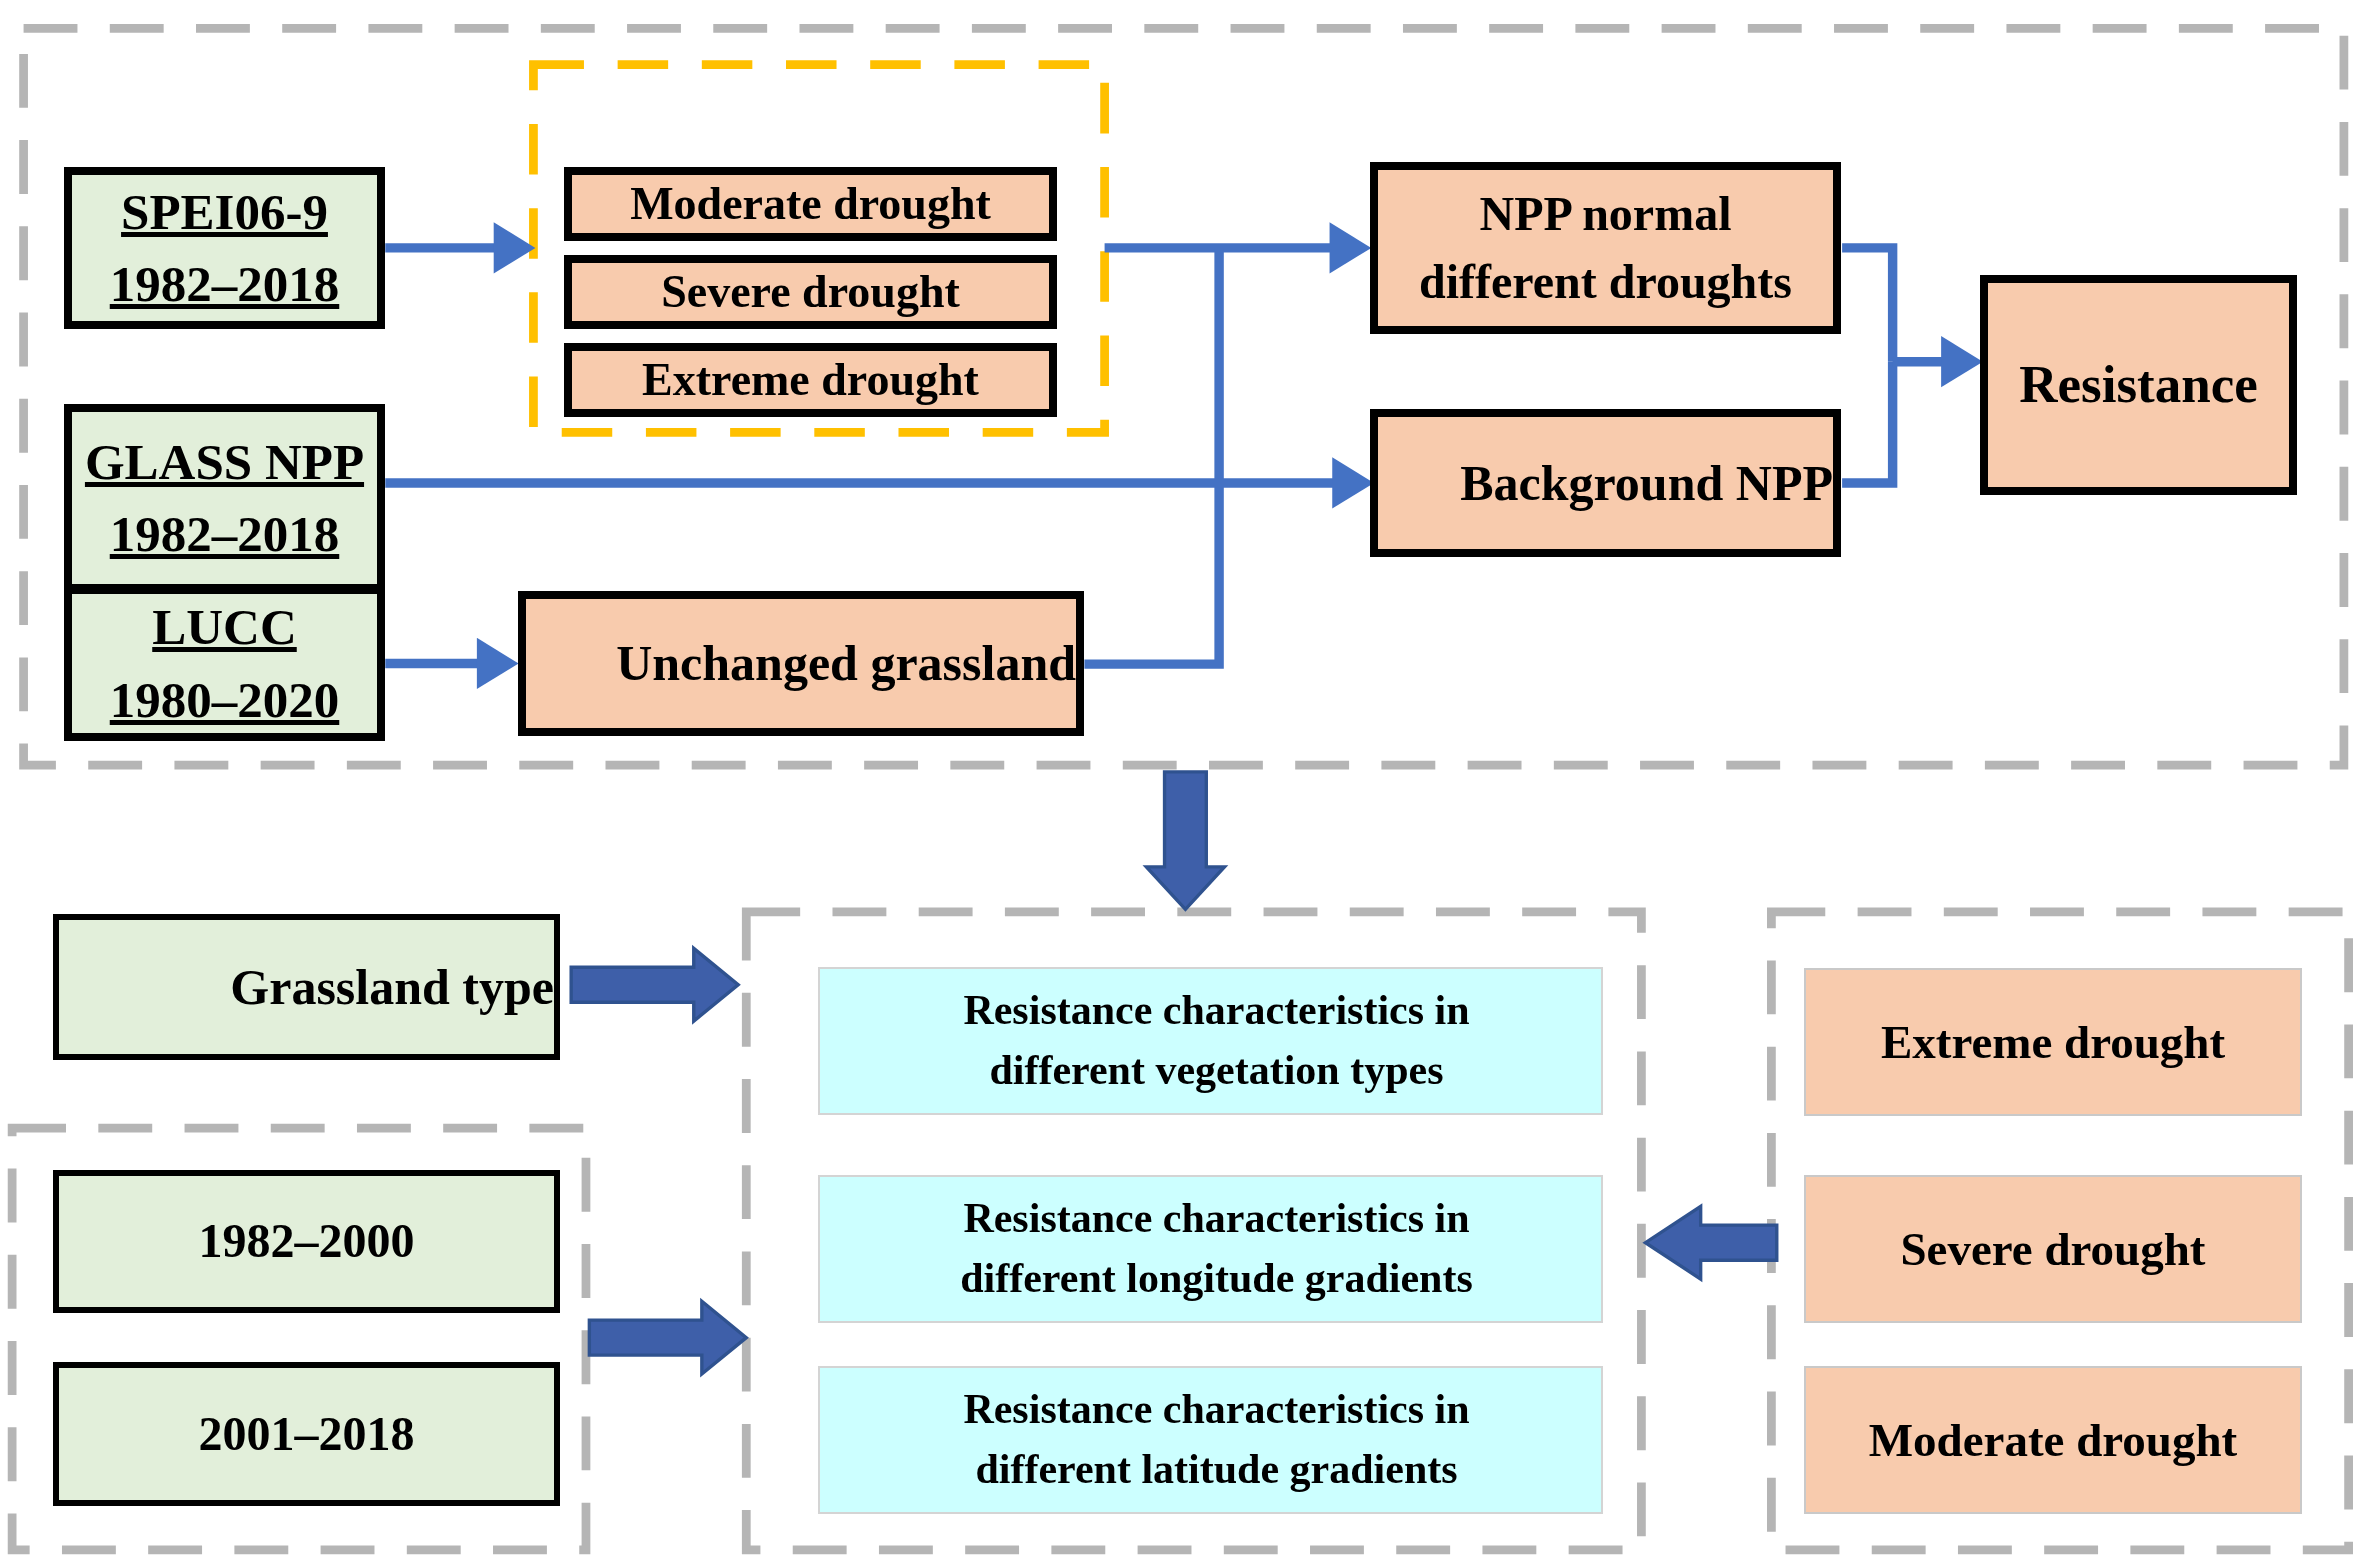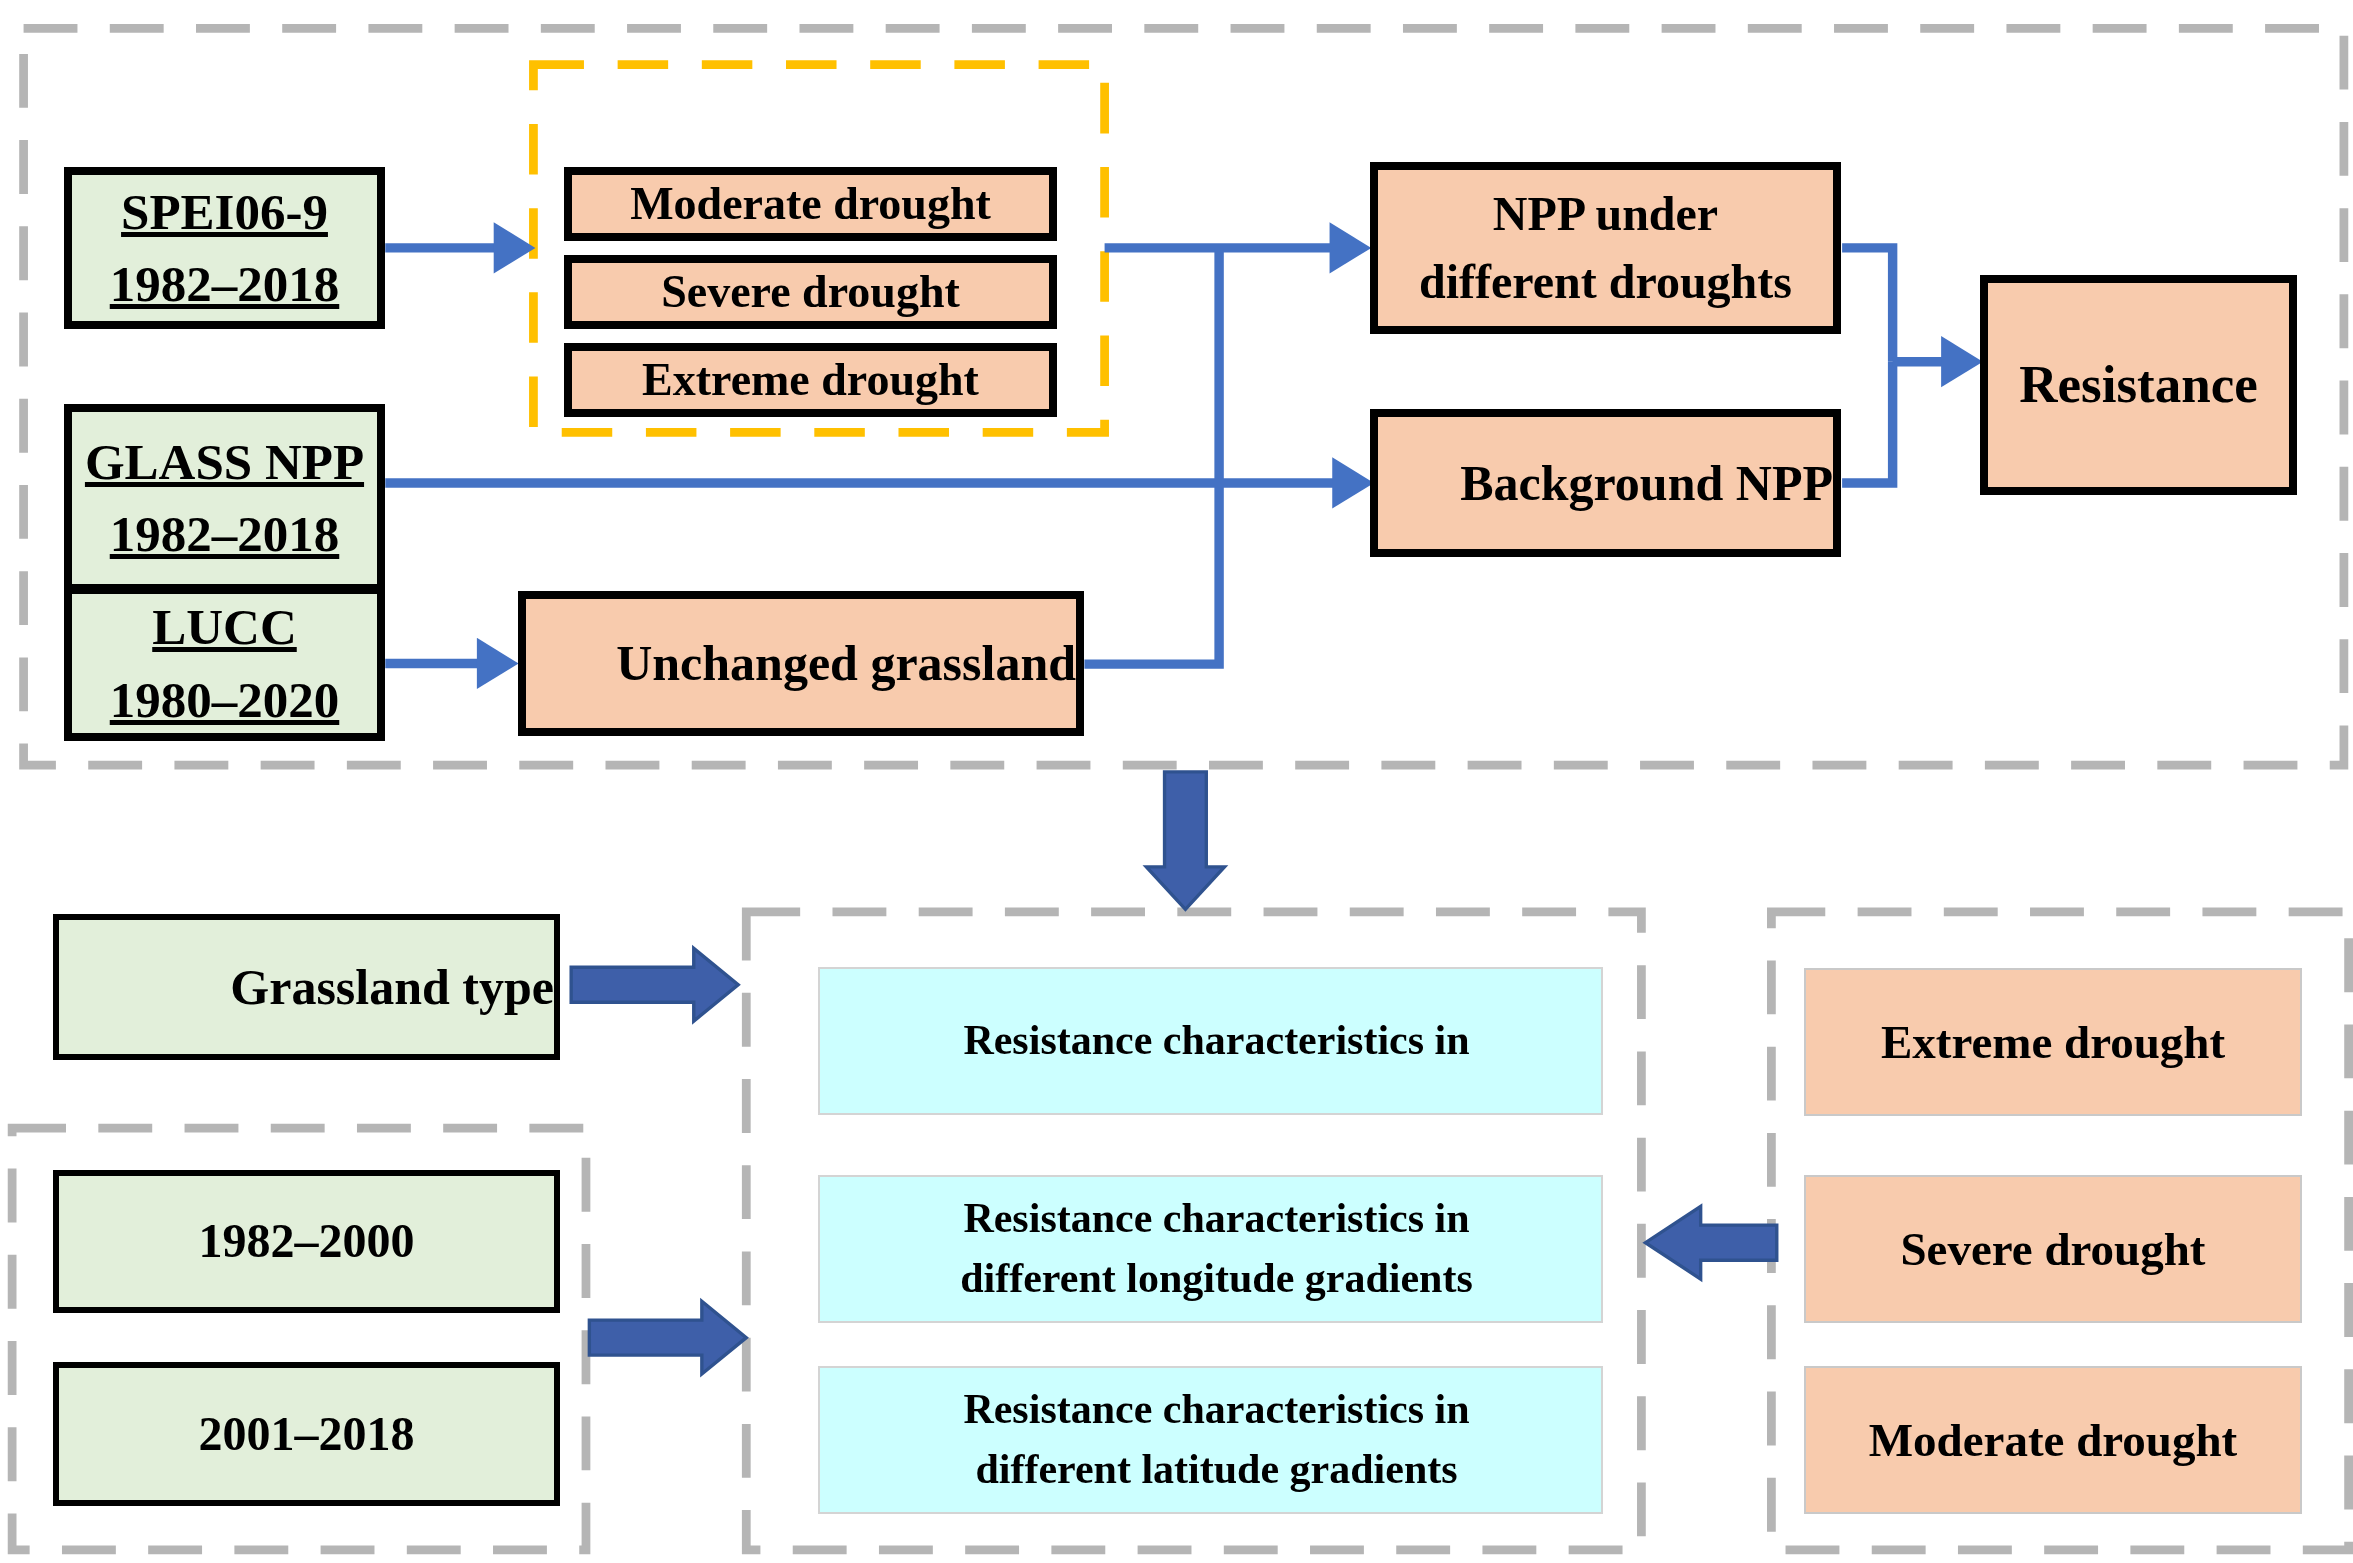--- a/index.html
+++ b/index.html
@@ -95,21 +95,21 @@
     <span>Moderate drought</span>
   </div>
   <div class="bx orange f68" style="left:564px;top:255px;width:493px;height:74px">
     <span>Severe drought</span>
   </div>
   <div class="bx orange f68" style="left:564px;top:343px;width:493px;height:74px">
     <span>Extreme drought</span>
   </div>
 
   <div class="bx orange f72" style="left:1370px;top:162px;width:471px;height:172px">
-    <span>NPP under</span>
+    <span>NPP normal</span>
     <span>different droughts</span>
   </div>
   <div class="bx orange f74" style="left:1370px;top:409px;width:471px;height:148px">
     <span>Background NPP</span>
   </div>
   <div class="bx orange f74" style="left:518px;top:591px;width:566px;height:145px">
     <span>Unchanged grassland</span>
   </div>
   <div class="bx orange f78" style="left:1980px;top:275px;width:317px;height:220px">
     <span>Resistance</span>
@@ -120,20 +120,21 @@
   </div>
   <div class="bx green10 f72" style="left:53px;top:1170px;width:507px;height:143px">
     <span>1982–2000</span>
   </div>
   <div class="bx green10 f72" style="left:53px;top:1362px;width:507px;height:144px">
     <span>2001–2018</span>
   </div>
 
   <div class="bx cyan f62" style="left:818px;top:967px;width:785px;height:148px">
     <span>Resistance characteristics in</span>
+    <span>different vegetation types</span>
   </div>
   <div class="bx cyan f62" style="left:818px;top:1175px;width:785px;height:148px">
     <span>Resistance characteristics in</span>
     <span>different longitude gradients</span>
   </div>
   <div class="bx cyan f62" style="left:818px;top:1366px;width:785px;height:148px">
     <span>Resistance characteristics in</span>
     <span>different latitude gradients</span>
   </div>
 

